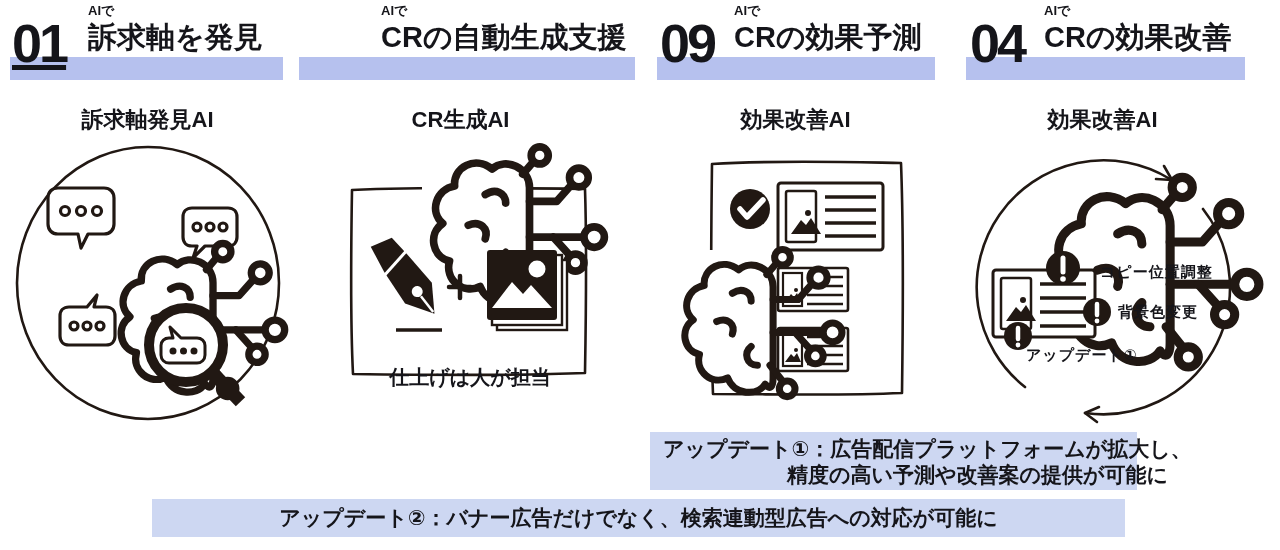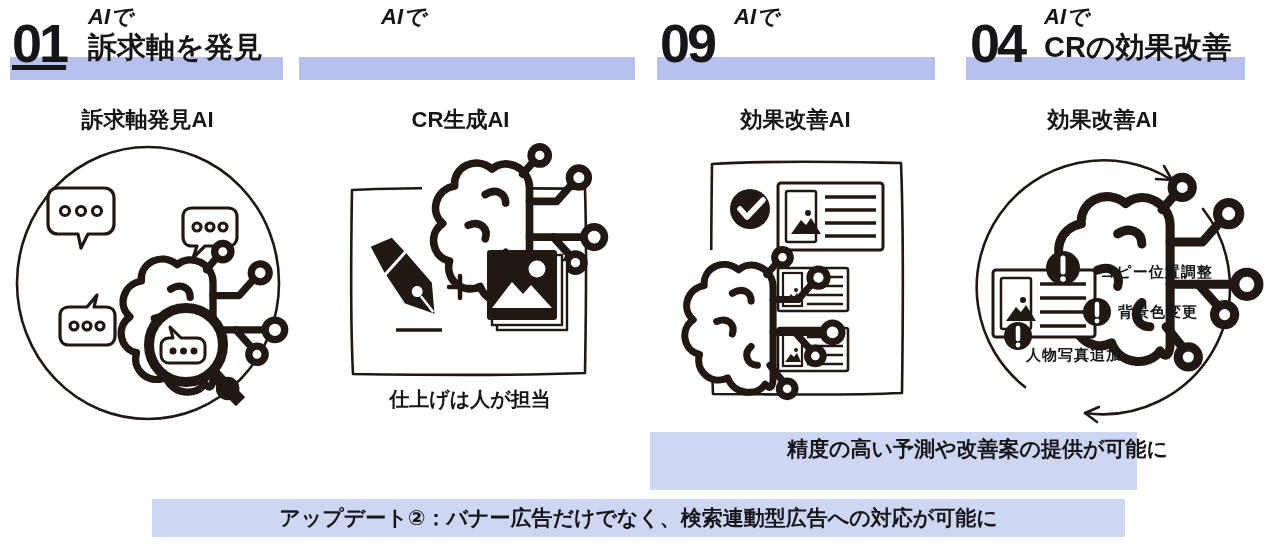--- a/index.html
+++ b/index.html
@@ -11,21 +11,21 @@
   .canvas{
     position:relative;width:1280px;height:550px;background:#fff;overflow:hidden;
     font-family:"Liberation Sans","DejaVu Sans",sans-serif;color:#111;
   }
   .abs{position:absolute;}
   svg{overflow:visible;display:block;}
   .step-num{
     font-size:54px;font-weight:800;line-height:1;letter-spacing:-3px;color:#15151a;z-index:2;
   }
   .head-group{z-index:2;}
-  .head-pre{font-size:22px;font-weight:700;line-height:1.15;color:#15151a;font-style:italic;}
+  .head-pre{font-size:13px;font-weight:700;line-height:1.15;color:#15151a;}
   .head-title{font-size:29px;font-weight:800;line-height:1.1;margin-top:3px;color:#15151a;white-space:nowrap;text-align:center;}
   .hbar{background:var(--highlight-bar);height:23px;top:57px;z-index:1;}
   .ai-label{font-size:22px;font-weight:800;text-align:center;top:105px;white-space:nowrap;color:#15151a;}
   .note{font-size:20px;font-weight:800;text-align:center;white-space:nowrap;color:#15151a;}
   .anno{font-size:15px;font-weight:800;white-space:nowrap;letter-spacing:1px;color:#15151a;}
   .banner{background:var(--update-banner);font-weight:800;color:#15151a;}
   .banner1{left:650px;top:432px;width:487px;height:58px;font-size:21px;line-height:26px;padding-top:4px;box-sizing:border-box;}
   .banner1 .l1{margin-left:13px;white-space:nowrap;}
   .banner1 .l2{margin-left:137px;white-space:nowrap;}
   .banner2{left:152px;top:499px;width:973px;height:38px;font-size:21px;line-height:38px;text-align:center;white-space:nowrap;}
@@ -62,26 +62,28 @@
   <div class="abs hbar" style="left:10px;width:273px;"></div>
   <div class="abs step-num" style="left:12px;top:16px;text-decoration:underline;">01</div>
   <div class="abs head-group" style="left:88px;top:4px;">
     <div class="head-pre">AIで</div>
     <div class="head-title">訴求軸を発見</div>
   </div>
 
   <div class="abs hbar" style="left:299px;width:336px;"></div>
   <div class="abs head-group" style="left:381px;top:4px;">
     <div class="head-pre">AIで</div>
+    <div class="head-title">CRの自動生成支援</div>
   </div>
 
   <div class="abs hbar" style="left:657px;width:278px;"></div>
   <div class="abs step-num" style="left:660px;top:16px;">09</div>
   <div class="abs head-group" style="left:734px;top:4px;">
     <div class="head-pre">AIで</div>
+    <div class="head-title">CRの効果予測</div>
   </div>
 
   <div class="abs hbar" style="left:966px;width:279px;"></div>
   <div class="abs step-num" style="left:970px;top:16px;">04</div>
   <div class="abs head-group" style="left:1044px;top:4px;">
     <div class="head-pre">AIで</div>
     <div class="head-title">CRの効果改善</div>
   </div>
 
   <div class="abs ai-label" style="left:338px;width:245px;">CR生成AI</div>
@@ -146,21 +148,21 @@
     </g>
 
     <g>
       <rect x="157" y="120" width="70" height="70" fill="#fff" stroke="var(--ink)" stroke-width="2.4"></rect>
       <rect x="152" y="115" width="70" height="70" fill="#fff" stroke="var(--ink)" stroke-width="2.4"></rect>
       <rect x="147" y="110" width="70" height="70" rx="3" fill="var(--ink)"></rect>
       <circle cx="197" cy="129" r="8.5" fill="#fff"></circle>
       <path fill="#fff" d="M152,168 L172,142 L183,154 L191,145 L212,168 Z"></path>
     </g>
   </svg>
-  <div class="abs note" style="left:340px;width:260px;top:386px;">仕上げは人が担当</div>
+  <div class="abs note" style="left:340px;width:260px;top:364px;">仕上げは人が担当</div>
 
   <svg class="abs" style="left:655px;top:150px;" width="265" height="255" viewBox="0 0 265 255">
     <path class="icon-stroke" stroke-width="2.6" d="M57,14 C120,10 190,12 246,13 C249,90 248,170 247,243 C180,246 120,244 58,244 C55,170 56,90 57,14 Z"></path>
 
     <g>
       <rect x="123" y="33" width="105" height="67" rx="3" fill="#fff" stroke="var(--ink)" stroke-width="3"></rect>
       <rect x="131" y="41" width="30" height="51" rx="2" fill="#fff" stroke="var(--ink)" stroke-width="2.5"></rect>
       <path fill="var(--ink)" d="M136,84 L146,70 L151,75 L156,68 L166,84 Z"></path>
       <circle cx="153" cy="63" r="3" fill="var(--ink)"></circle>
       <g stroke="var(--ink)" stroke-width="3.4">
@@ -238,20 +240,21 @@
       <circle cx="137" cy="176" r="2.4" fill="#fff"></circle>
     </g>
     <g>
       <circle cx="58" cy="191" r="14" fill="var(--ink)"></circle>
       <line x1="58" y1="183" x2="58" y2="194" stroke="#fff" stroke-width="4.5" stroke-linecap="round"></line>
       <circle cx="58" cy="200" r="2.4" fill="#fff"></circle>
     </g>
   </svg>
   <div class="abs anno" style="left:1100px;top:263px;">コピー位置調整</div>
   <div class="abs anno" style="left:1118px;top:303px;">背景色変更</div>
-  <div class="abs anno" style="left:1026px;top:346px;">人物写真追加</div>
+  <div class="abs anno" style="left:1026px;top:346px;">アップデート①</div>
 
   <div class="abs banner banner1">
+    <div class="l1">アップデート①：広告配信プラットフォームが拡大し、</div>
     <div class="l2">精度の高い予測や改善案の提供が可能に</div>
   </div>
   <div class="abs banner banner2">アップデート②：バナー広告だけでなく、検索連動型広告への対応が可能に</div>
 
 </div>
 
 </body></html>

